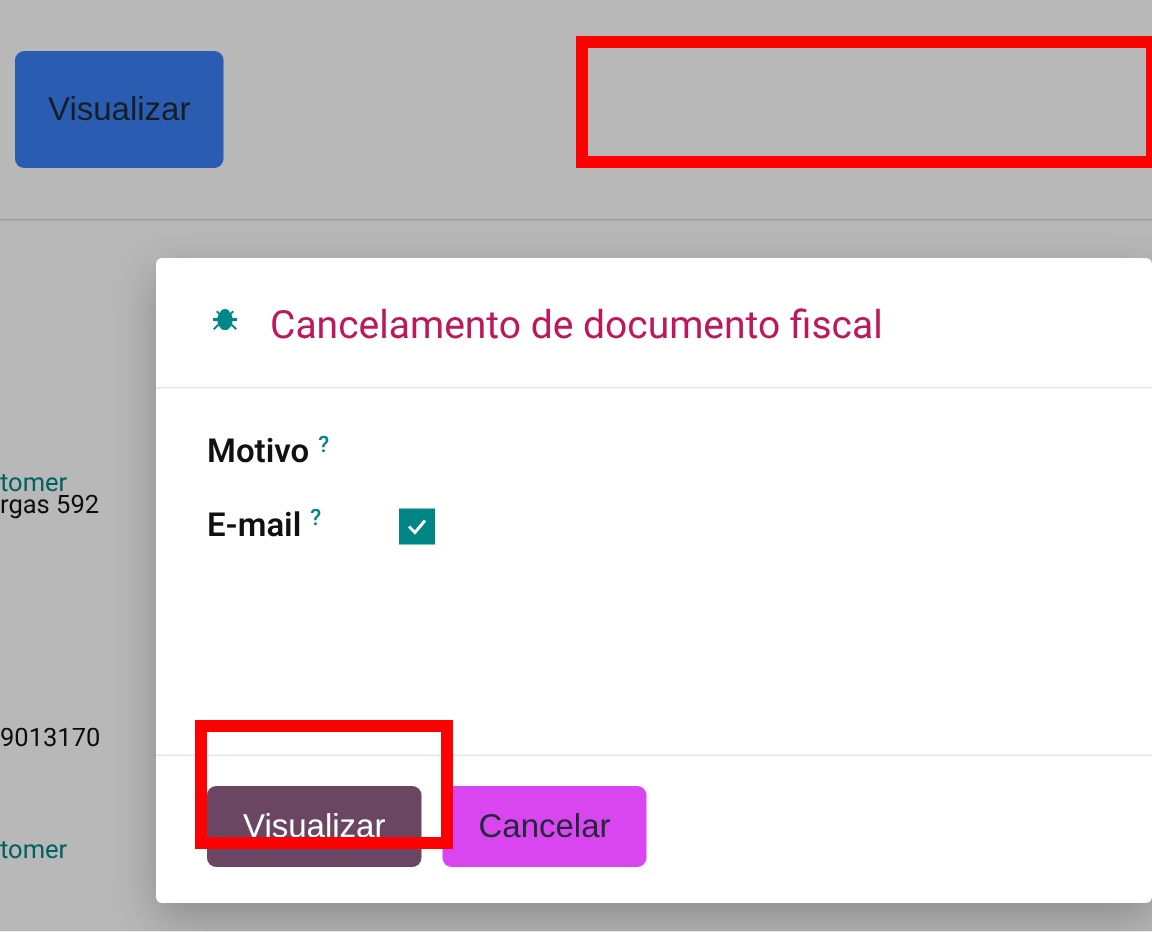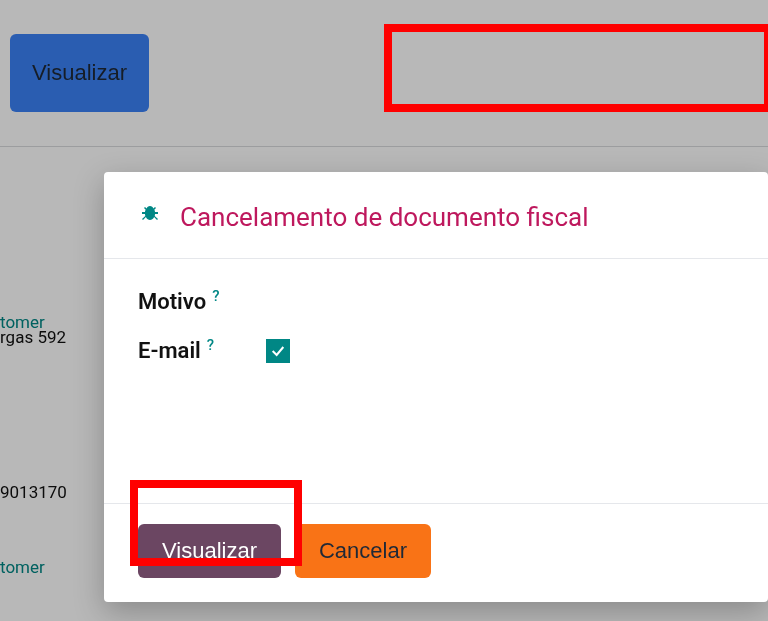--- a/index.html
+++ b/index.html
@@ -133,21 +133,21 @@
       padding: 14px 24px;
       font-size: 22px;
       cursor: pointer;
     }
     .btn-primary {
       background: #6b4662;
       color: #fff;
       font-weight: 500;
     }
     .btn-secondary {
-      background: #f97316;
+      background: #d946ef;
       color: #1f2937;
     }
 
     
     .highlight {
       position: absolute;
       border: 8px solid #ff0000;
       pointer-events: none;
     }
     .hl-top {

